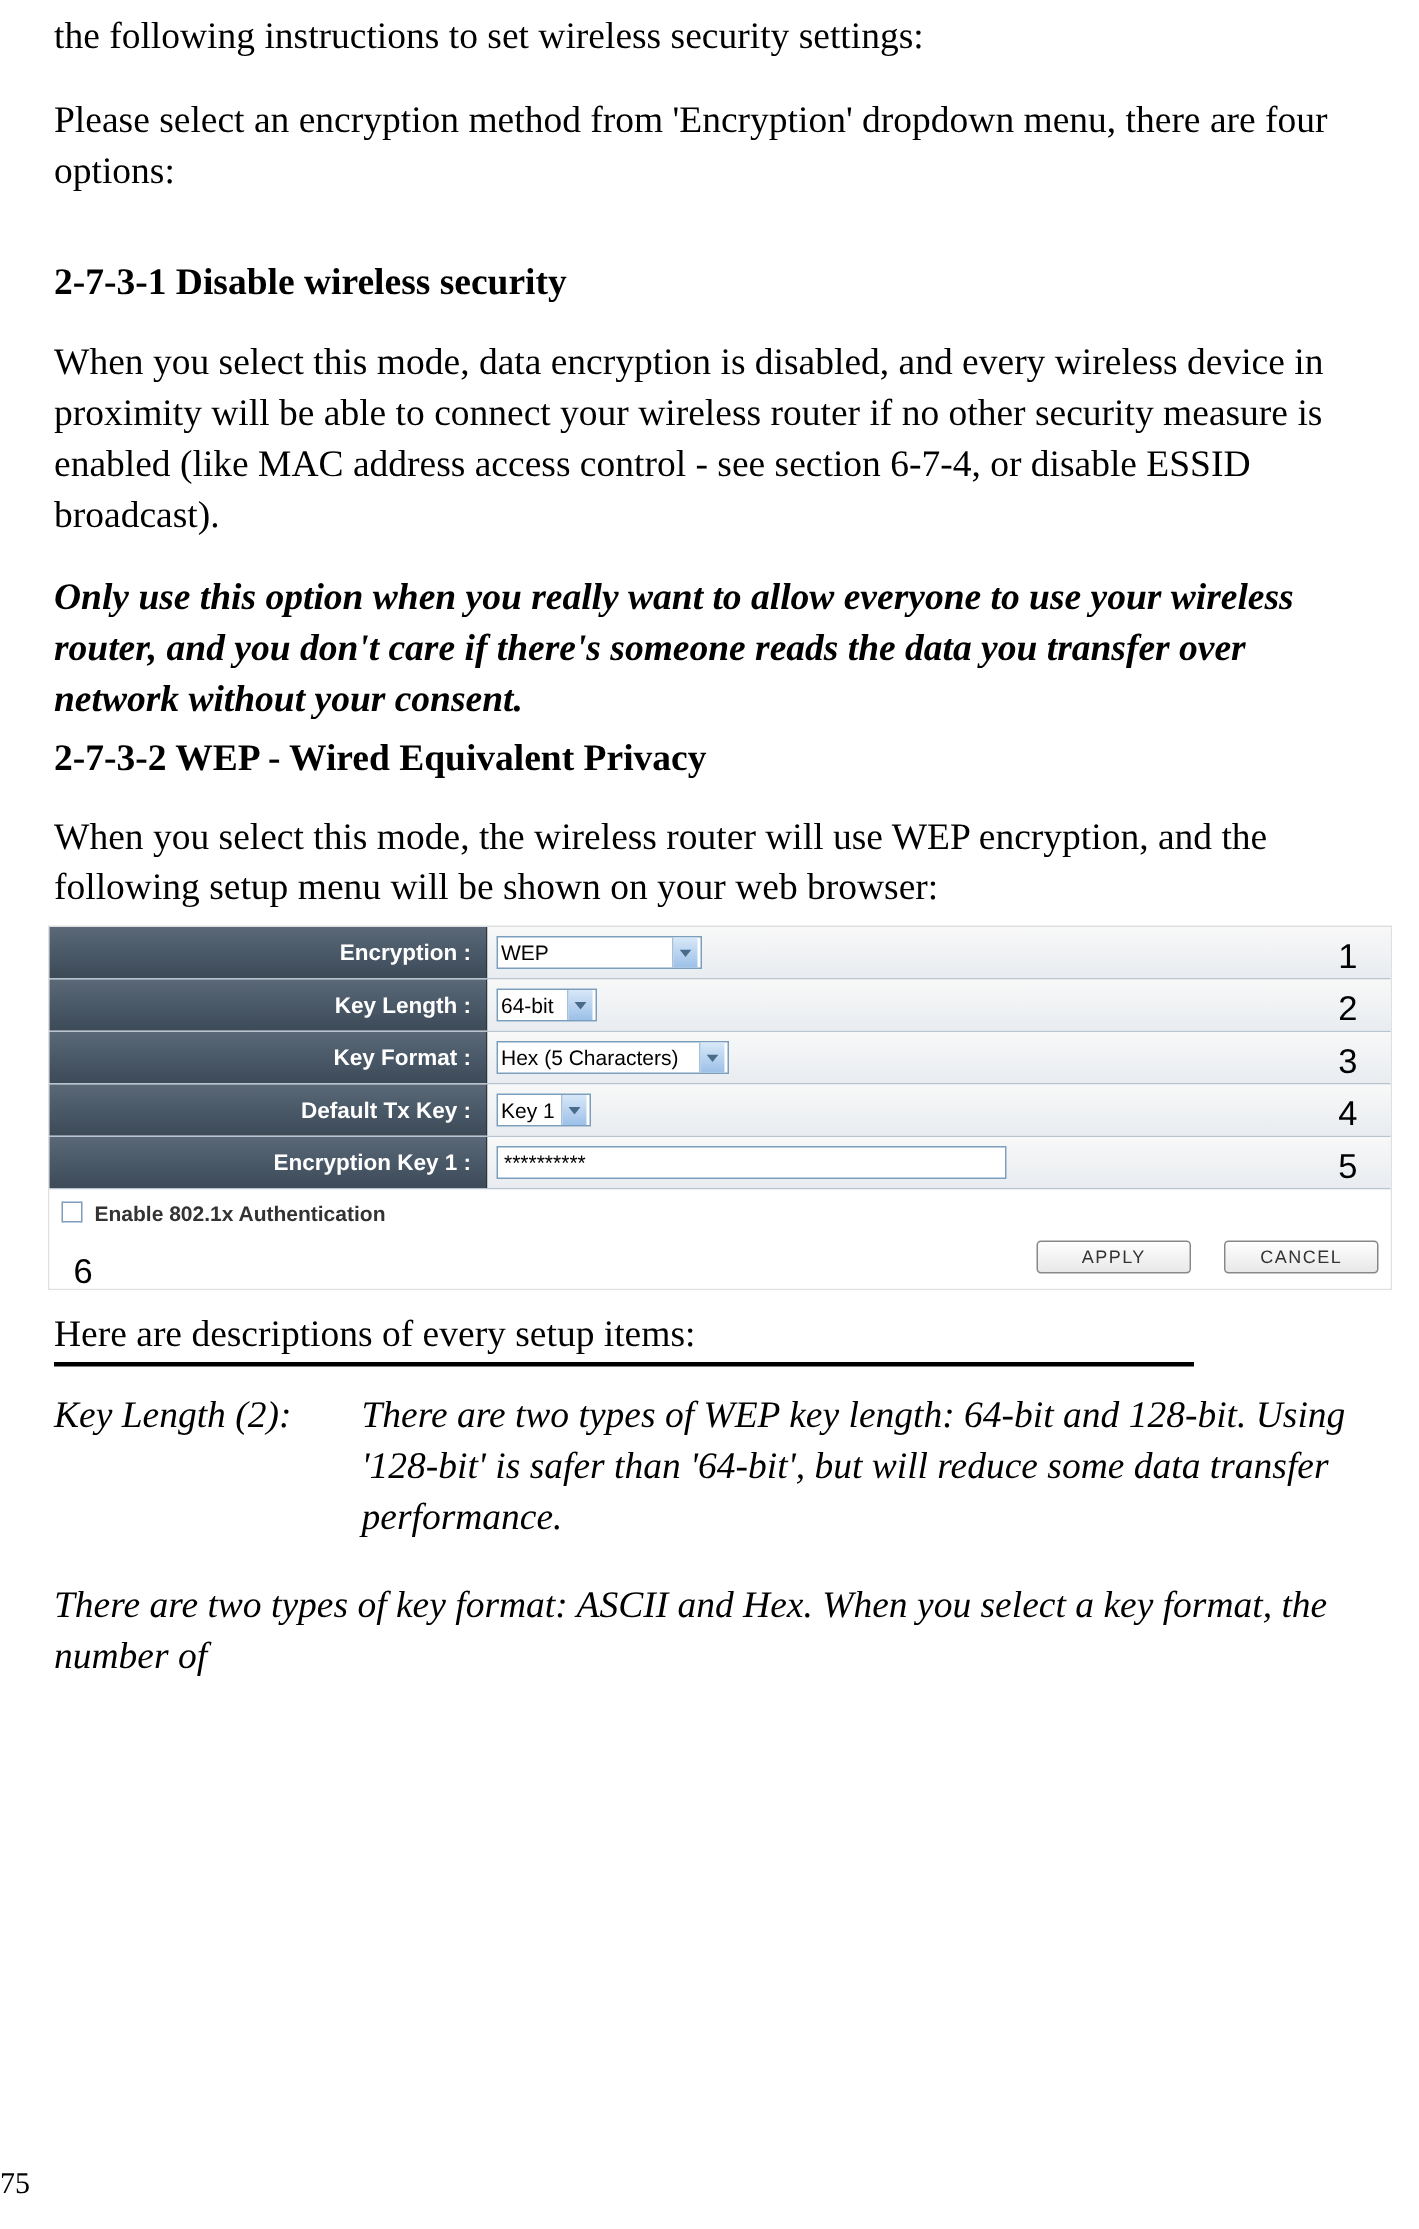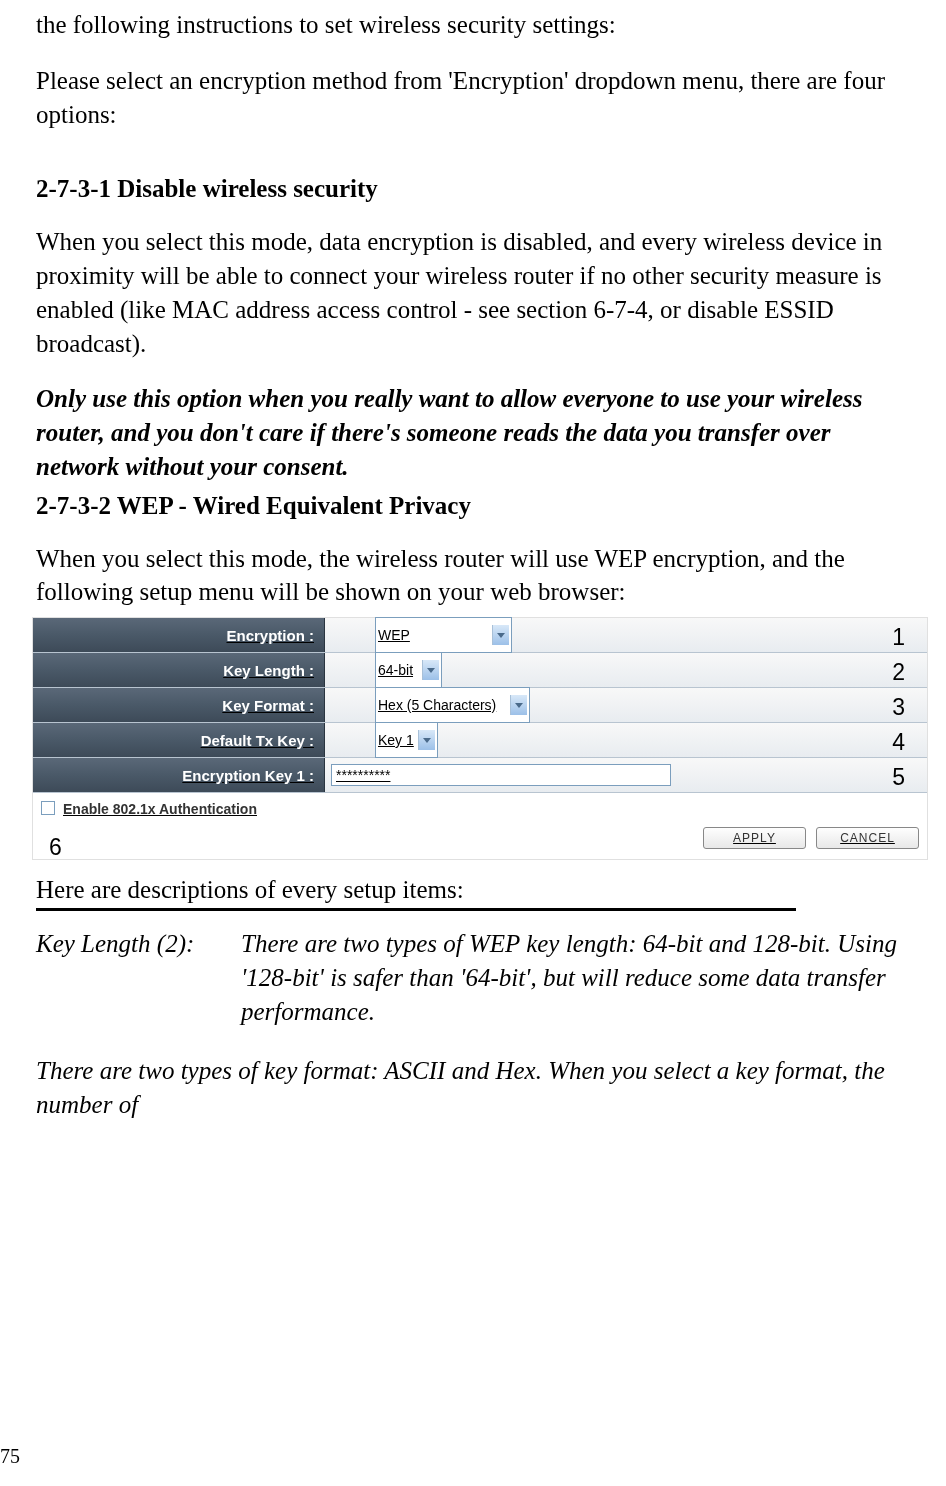--- a/index.html
+++ b/index.html
@@ -39,21 +39,20 @@
       line-height: 1.35;
       margin-top: 22px;
       margin-bottom: 8px;
     }
     .screenshot {
       width: 896px;
       margin: 6px 0 0 -4px;
       position: relative;
       background: #fff;
       border: 1px solid #e0e0e0;
-      text-decoration: underline;
     }
     .form-row {
       display: flex;
       align-items: center;
       height: 35px;
       border-bottom: 1px solid #b8c4d0;
     }
     .form-label {
       width: 292px;
       background: linear-gradient(to bottom, #5a6878 0%, #4a5968 50%, #3d4a58 100%);
@@ -75,25 +74,24 @@
       height: 100%;
       display: flex;
       align-items: center;
       padding-left: 6px;
     }
     .dropdown {
       font-family: Arial, sans-serif;
       font-size: 14px;
       background: #fff;
       border: 1px solid #7b9ebd;
-      height: 36px;
+      height: 22px;
       padding: 1px 2px;
       display: inline-flex;
       align-items: center;
-      margin-left: 44px;
     }
     .dropdown-arrow {
       width: 17px;
       height: 20px;
       background: linear-gradient(to bottom, #d8e8f8 0%, #9cc0e8 100%);
       border-left: 1px solid #a8c0d8;
       margin-left: 4px;
       display: inline-flex;
       align-items: center;
       justify-content: center;
@@ -125,21 +123,21 @@
       height: 14px;
       border: 1px solid #7b9ebd;
       background: #fff;
       margin-right: 8px;
     }
     .button-row {
       display: flex;
       justify-content: flex-end;
       padding: 6px 8px 10px 8px;
       background: #fff;
-      gap: 10px;
+      gap: 22px;
     }
     .win-button {
       font-family: Arial, sans-serif;
       font-size: 12px;
       letter-spacing: 1px;
       background: linear-gradient(to bottom, #fefefe 0%, #e8e8e8 100%);
       border: 1px solid #888;
       border-radius: 3px;
       padding: 3px 0;
       min-width: 103px;

